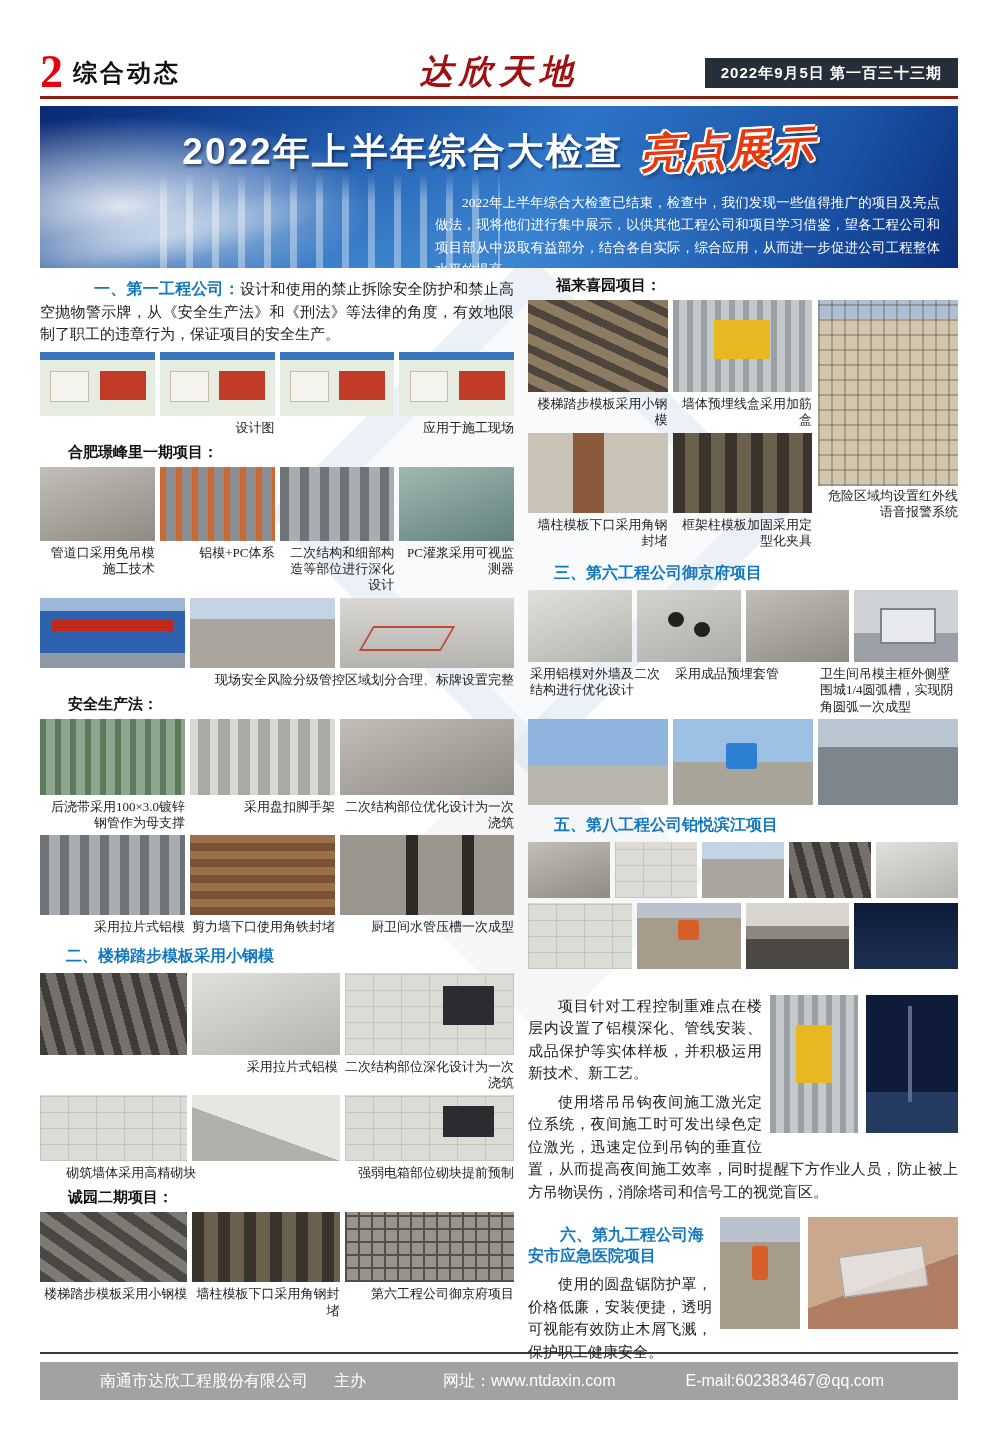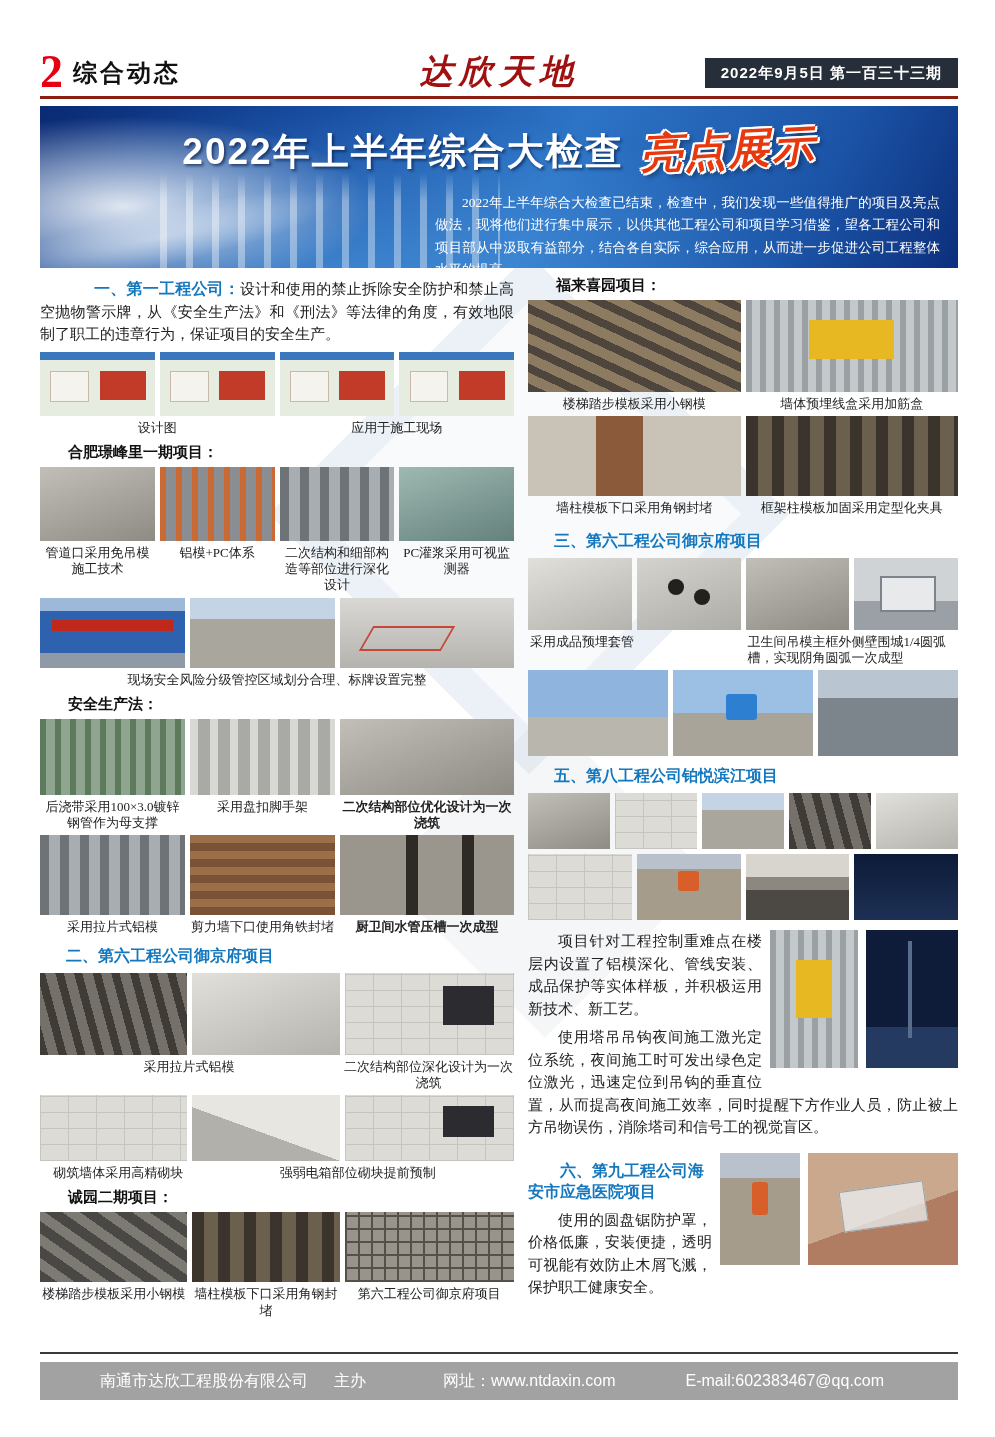--- a/index.html
+++ b/index.html
@@ -46,23 +46,23 @@
   .col-r{flex:1;min-width:0;}
   p.lead{margin:2px 0 6px;font:15px/1.5 "Liberation Serif",serif;text-align:justify;text-indent:2em;}
   .bluehead{font:bold 16px "Liberation Sans",sans-serif;color:#1478bf;margin-left:24px;}
   .shead{font:bold 16px "Liberation Sans",sans-serif;color:#1478bf;margin:10px 0 6px 26px;}
   .shead.noml{margin-left:0;text-indent:2em;}
   .sublabel{font:bold 15px "Liberation Sans",sans-serif;color:#111;margin:7px 0 5px 28px;}
   
   .prow{display:flex;gap:5px;}
   .ph{flex:1;position:relative;overflow:hidden;background:#b9b6b0;}
   .caps{display:flex;gap:5px;margin:2px 0 4px;}
-  .cap{flex:1;font:13px/1.25 "Liberation Serif",serif;color:#222;text-align:center;padding-top:2px;}
+  .cap{flex:1;font:13px/1.25 "Liberation Serif",serif;color:#222;text-align:right;padding-top:2px;}
   .cap.left{text-align:left;padding-left:2px;}
-  .f2{flex:2;} .f12{flex:1.2;font-weight:bold;} .f115{flex:1.15;}
+  .f2{flex:2;} .f12{flex:1.2;} .f115{flex:1.15;}
   
   .c-sign{background:linear-gradient(180deg,#3a77bd 0 13%,#e7ece0 13%);}
   .c-sign::before{content:"";position:absolute;left:9%;top:30%;width:32%;height:46%;background:#f5f3ee;border:1px solid #c9b9a9;}
   .c-sign::after{content:"";position:absolute;right:8%;top:30%;width:40%;height:46%;background:#c23a28;}
   .c-concrete{background:linear-gradient(160deg,#c2bfb8,#8e8b84);}
   .c-pipes{background:repeating-linear-gradient(90deg,#c96a35 0 6px,#8a8d92 6px 16px);}
   .c-alumdark{background:repeating-linear-gradient(90deg,#6e7378 0 9px,#a8adb2 9px 20px);}
   .c-teal{background:linear-gradient(160deg,#9fb8b2,#64817b);}
   .c-bluefence{background:linear-gradient(180deg,#9db8d8 0 18%,#2e62ae 18% 78%,#8f9aa6 78%);}
   .c-bluefence::after{content:"";position:absolute;left:8%;top:32%;right:8%;height:16%;background:#c0281c;}
@@ -201,21 +201,21 @@
         <div class="ph c-alumdark"></div>
         <div class="ph c-wood"></div>
         <div class="ph c-groove f12"></div>
       </div>
       <div class="caps">
         <div class="cap">采用拉片式铝模</div>
         <div class="cap">剪力墙下口使用角铁封堵</div>
         <div class="cap f12">厨卫间水管压槽一次成型</div>
       </div>
 
-      <div class="shead">二、第六工程公司御京府项目</div>
+      <div class="shead">二、楼梯踏步模板采用小钢模</div>
       <div class="prow" style="height:82px">
         <div class="ph c-scafdark"></div>
         <div class="ph c-alumlight"></div>
         <div class="ph c-blockwin f115"></div>
       </div>
       <div class="caps">
         <div class="cap f2">采用拉片式铝模</div>
         <div class="cap f115">二次结构部位深化设计为一次浇筑</div>
       </div>
 
@@ -258,30 +258,35 @@
           </div>
           <div class="prow" style="height:80px">
             <div class="ph c-rusty"></div>
             <div class="ph c-darkform"></div>
           </div>
           <div class="caps">
             <div class="cap">墙柱模板下口采用角钢封堵</div>
             <div class="cap">框架柱模板加固采用定型化夹具</div>
           </div>
         </div>
+        <div class="fl-right">
+          <div class="ph c-building" style="height:186px"></div>
+          <div class="cap">危险区域均设置红外线语音报警系统</div>
+        </div>
       </div>
 
       <div class="shead">三、第六工程公司御京府项目</div>
       <div class="prow" style="height:72px">
         <div class="ph c-alumlight"></div>
         <div class="ph c-holes"></div>
         <div class="ph c-concrete"></div>
         <div class="ph c-machine"></div>
       </div>
       <div class="caps">
+        <div class="cap left">采用铝模对外墙及二次结构进行优化设计</div>
         <div class="cap left">采用成品预埋套管</div>
         <div class="cap left">卫生间吊模主框外侧壁围城1/4圆弧槽，实现阴角圆弧一次成型</div>
       </div>
 
       <div class="prow" style="height:86px">
         <div class="ph c-skycrane"></div>
         <div class="ph c-skymachine"></div>
         <div class="ph c-wetslab"></div>
       </div>
 
@@ -293,21 +298,21 @@
         <div class="ph c-scafdark"></div>
         <div class="ph c-alumlight"></div>
       </div>
       <div class="prow" style="height:66px;margin-top:5px">
         <div class="ph c-block"></div>
         <div class="ph c-worker"></div>
         <div class="ph c-corridor"></div>
         <div class="ph c-night"></div>
       </div>
 
-      <div class="pwrap" style="margin-top:8px">
+      <div class="pwrap" style="margin-top:24px">
         <div class="float-ph c-nightcrane" style="width:92px;height:138px"></div>
         <div class="float-ph c-yellowbox" style="width:88px;height:138px"></div>
         <p class="lead">项目针对工程控制重难点在楼层内设置了铝模深化、管线安装、成品保护等实体样板，并积极运用新技术、新工艺。</p>
         <p class="lead">使用塔吊吊钩夜间施工激光定位系统，夜间施工时可发出绿色定位激光，迅速定位到吊钩的垂直位置，从而提高夜间施工效率，同时提醒下方作业人员，防止被上方吊物误伤，消除塔司和信号工的视觉盲区。</p>
       </div>
 
       <div class="pwrap" style="margin-top:6px">
         <div class="float-ph c-sawwood" style="width:150px;height:112px"></div>
         <div class="float-ph c-worker" style="width:80px;height:112px"></div>
         <div class="shead noml">六、第九工程公司海安市应急医院项目</div>

